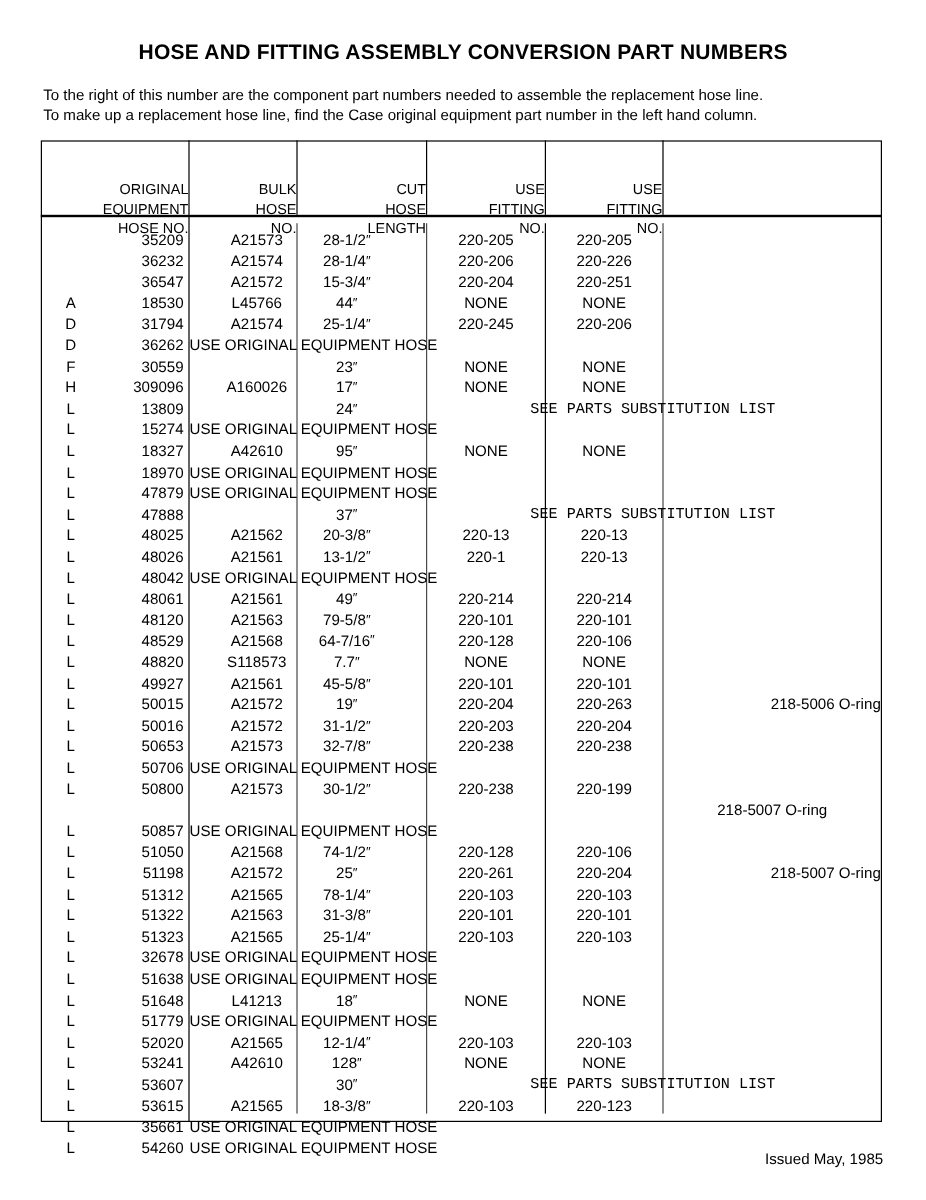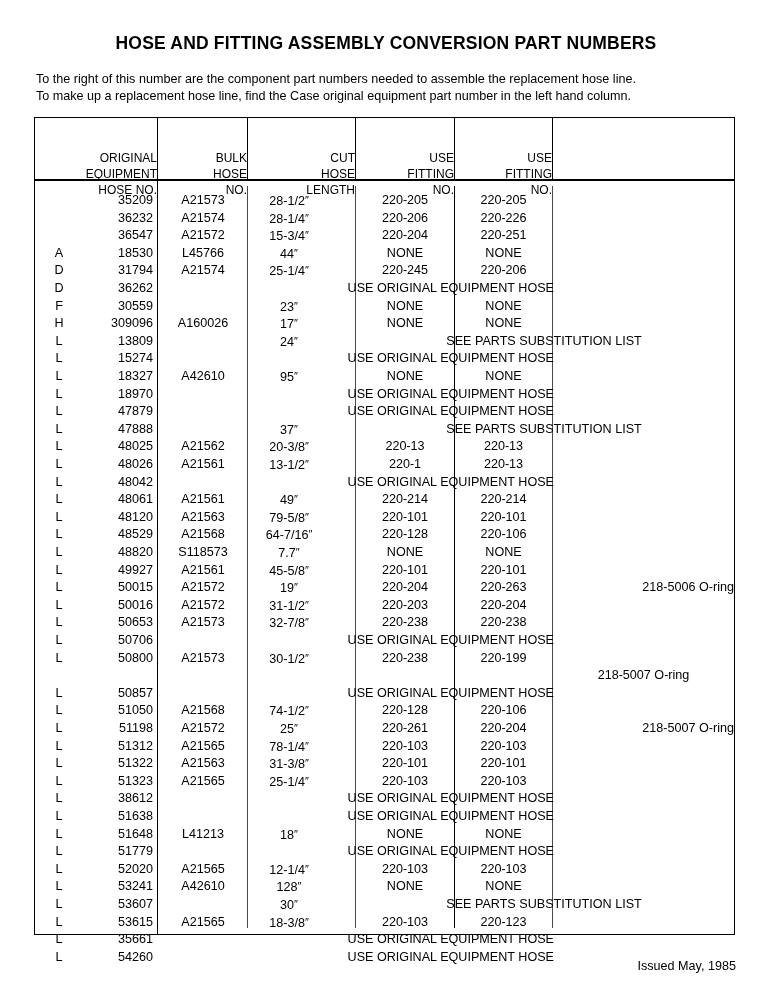--- a/index.html
+++ b/index.html
@@ -94,32 +94,32 @@
   .cell {
     position: absolute;
     top: 0;
     height: 17.6px;
     line-height: 17.6px;
     white-space: nowrap;
   }
   
   .c-prefix { left: 10px;  width: 30px;  text-align: center; }
   .c-oe     { left: 44px;  width: 75px;  text-align: right; }
-  .c-bulk   { left: 125px; width: 88px;  text-align: center; }
+  .c-bulk   { left: 136px; width: 88px;  text-align: center; }
   .c-len    { left: 202px; width: 106px; text-align: center; }
   .c-fit1   { left: 322px; width: 98px;  text-align: center; }
   .c-fit2   { left: 421px; width: 97px;  text-align: center; }
   .c-add    { left: 519px; width: 181px; text-align: right; }
 
   
   .span-useoe {
-    left: 124px; width: 396px; text-align: right;
+    left: 124px; width: 396px; text-align: left;
   }
   .span-seeparts {
-    left: 320px; width: 380px; text-align: center;
+    left: 320px; width: 380px; text-align: center; font-family: Liberation Mono, monospace;
   }
   .c-add-2nd {
     left: 519px; width: 181px; text-align: center;
     top: 17.6px; height: 17.6px; line-height: 17.6px;
   }
 
   .inch { font-size: 11px; vertical-align: 1px; }
 
   
   .footer {
@@ -417,21 +417,21 @@
       <div class="row" style="top: 593.8px;">
         <div class="cell c-prefix">L</div>
         <div class="cell c-oe">51323</div>
         <div class="cell c-bulk">A21565</div>
         <div class="cell c-len"><span>25-1/4</span><span class="inch">″</span></div>
         <div class="cell c-fit1">220-103</div>
         <div class="cell c-fit2">220-103</div>
       </div>
       <div class="row" style="top: 611.4px;">
         <div class="cell c-prefix">L</div>
-        <div class="cell c-oe">38612</div>
+        <div class="cell c-oe">32678</div>
         <div class="cell span-useoe">USE ORIGINAL EQUIPMENT HOSE</div>
       </div>
       <div class="row" style="top: 629px;">
         <div class="cell c-prefix">L</div>
         <div class="cell c-oe">51638</div>
         <div class="cell span-useoe">USE ORIGINAL EQUIPMENT HOSE</div>
       </div>
       <div class="row" style="top: 646.6px;">
         <div class="cell c-prefix">L</div>
         <div class="cell c-oe">51648</div>

